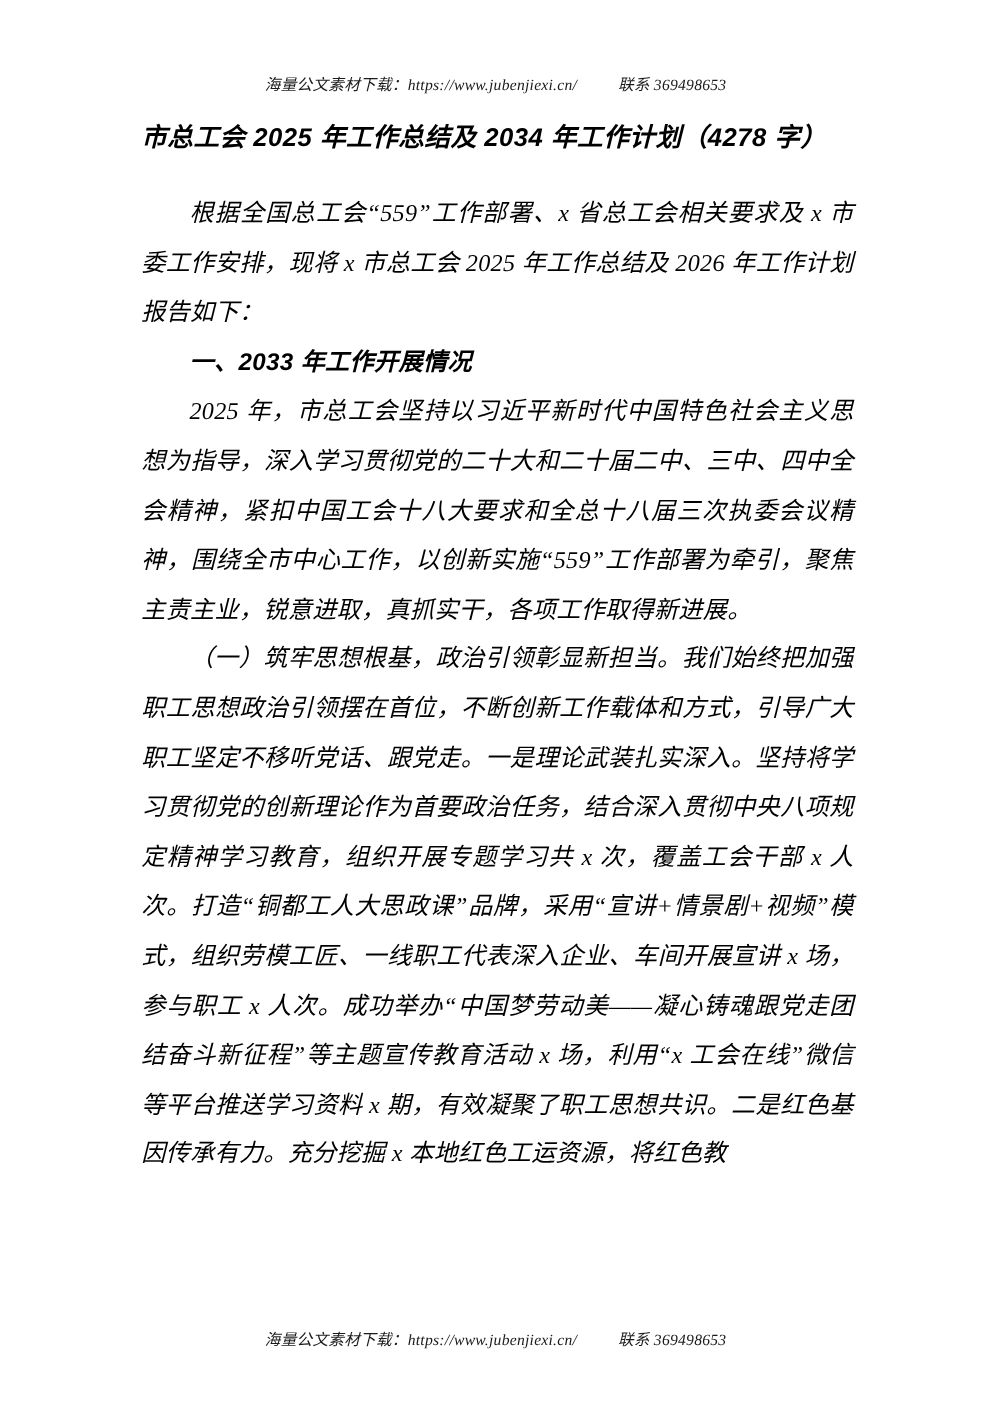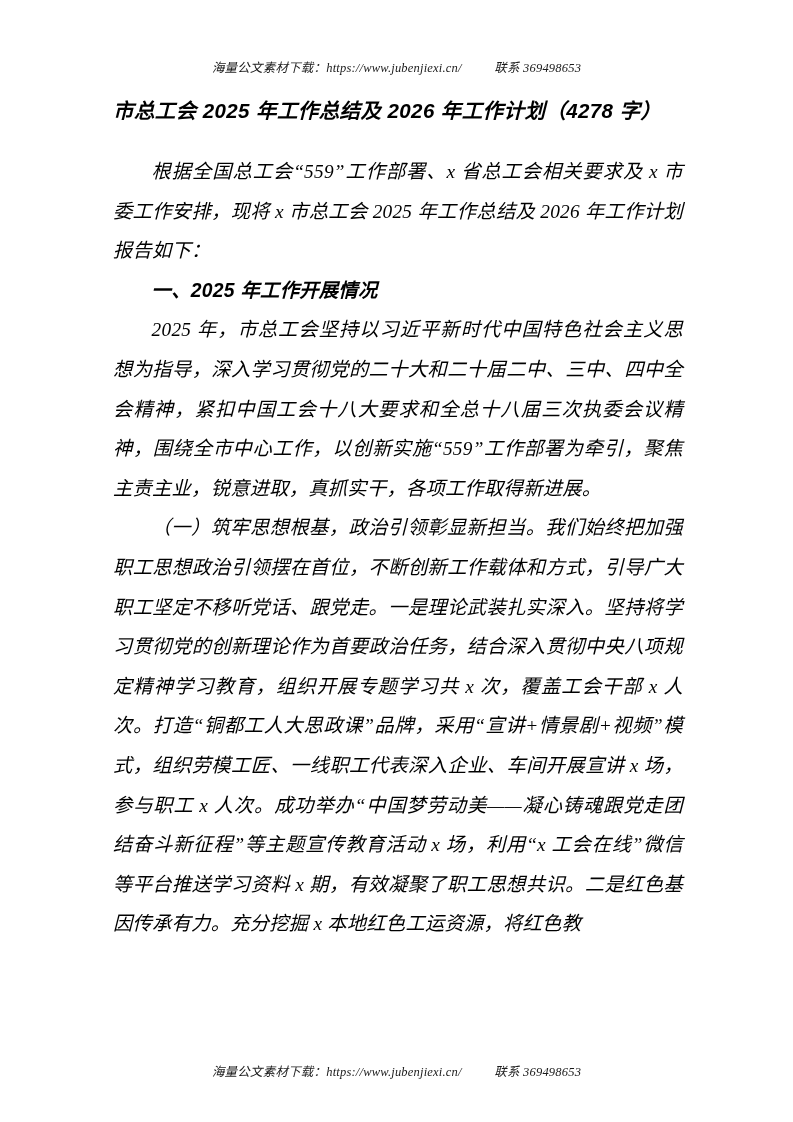--- a/index.html
+++ b/index.html
@@ -76,25 +76,25 @@
 <div class="page">
 
   <div class="header-note">
     <span>海量公文素材下载：https://www.jubenjiexi.cn/</span>
     <span class="note-gap"></span>
     <span>联系 369498653</span>
   </div>
 
   <div class="content">
 
-    <div class="doc-title">市总工会 2025 年工作总结及 2026 年工作计划（4278 字）</div>
+    <div class="doc-title">市总工会 2025 年工作总结及 2034 年工作计划（4278 字）</div>
 
     <p class="body">根据全国总工会“559”工作部署、x 省总工会相关要求及 x 市委工作安排，现将 x 市总工会 2025 年工作总结及 2026 年工作计划报告如下：</p>
 
-    <h2 class="section">一、2025 年工作开展情况</h2>
+    <h2 class="section">一、2033 年工作开展情况</h2>
 
     <p class="body">2025 年，市总工会坚持以习近平新时代中国特色社会主义思想为指导，深入学习贯彻党的二十大和二十届二中、三中、四中全会精神，紧扣中国工会十八大要求和全总十八届三次执委会议精神，围绕全市中心工作，以创新实施“559”工作部署为牵引，聚焦主责主业，锐意进取，真抓实干，各项工作取得新进展。</p>
 
     <p class="body">（一）筑牢思想根基，政治引领彰显新担当。我们始终把加强职工思想政治引领摆在首位，不断创新工作载体和方式，引导广大职工坚定不移听党话、跟党走。一是理论武装扎实深入。坚持将学习贯彻党的创新理论作为首要政治任务，结合深入贯彻中央八项规定精神学习教育，组织开展专题学习共 x 次，覆盖工会干部 x 人次。打造“铜都工人大思政课”品牌，采用“宣讲+情景剧+视频”模式，组织劳模工匠、一线职工代表深入企业、车间开展宣讲 x 场，参与职工 x 人次。成功举办“中国梦劳动美——凝心铸魂跟党走团结奋斗新征程”等主题宣传教育活动 x 场，利用“x 工会在线”微信等平台推送学习资料 x 期，有效凝聚了职工思想共识。二是红色基因传承有力。充分挖掘 x 本地红色工运资源，将红色教</p>
 
   </div>
 
   <div class="footer-note">
     <span>海量公文素材下载：https://www.jubenjiexi.cn/</span>
     <span class="note-gap"></span>

